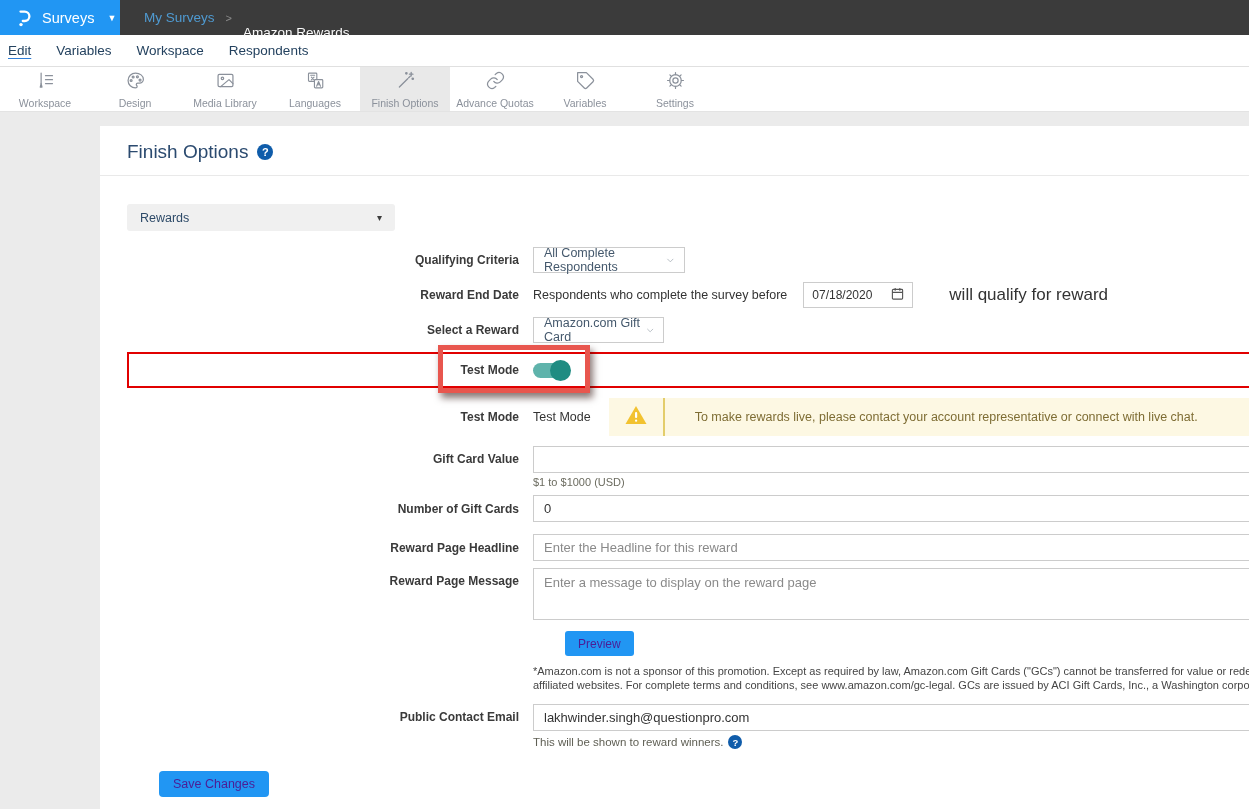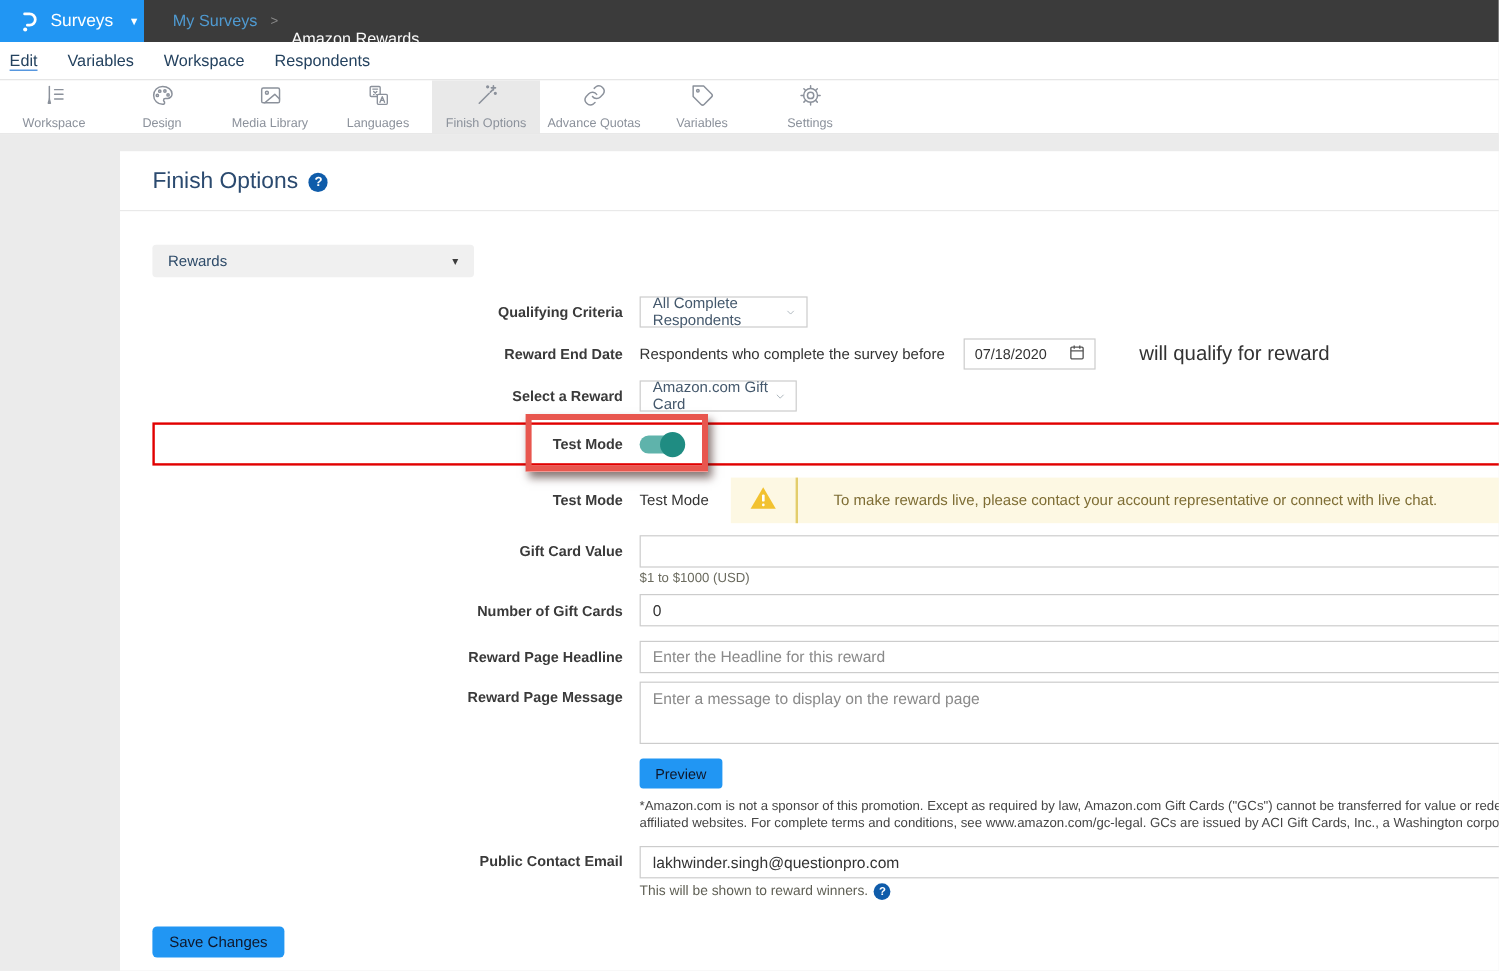--- a/index.html
+++ b/index.html
@@ -66,21 +66,21 @@
   .warn { display:flex; align-items:stretch; background:#fdf8e3; height:38px; flex:1; margin-left:18px; }
   .warn-icon-seg { width:56px; display:flex; align-items:center; justify-content:center; border-right:2px solid #e3cd6b; flex-shrink:0; }
   .warn-text { display:flex; align-items:center; padding-left:30px; font-size:12.5px; color:#7e6d34; white-space:nowrap; overflow:hidden; }
 
   .text-input { height:27px; border:1px solid #ccc; width:100%; padding:0 10px; font-size:13px; color:#333; font-family:"Liberation Sans", sans-serif; background:#fff; }
   .text-input::placeholder, .text-area::placeholder { color:#8a8a8a; opacity:1; }
   .text-area { border:1px solid #ccc; width:100%; height:52px; padding:6px 10px; font-size:13px; color:#333; font-family:"Liberation Sans", sans-serif; resize:none; }
   .field-helper { font-size:11px; color:#6b6b5f; margin-top:3px; }
   .winners-helper { font-size:11.5px; color:#5f5f54; margin-top:4px; display:flex; align-items:center; gap:5px; }
 
-  .btn-blue { background:#2196f3; color:#0f172a; border:none; border-radius:3px; height:25px; padding:0 13px; font-size:12px; font-family:"Liberation Sans", sans-serif; cursor:pointer; }
+  .btn-blue { background:#2196f3; color:#4c1d95; border:none; border-radius:3px; height:25px; padding:0 13px; font-size:12px; font-family:"Liberation Sans", sans-serif; cursor:pointer;margin-left:32px; }
   .preview-row { margin:0 0 8px 433px; }
 
   .disclaimer { margin:0 0 12px 433px; font-size:11px; color:#454545; line-height:14px; }
   .disclaimer div { white-space:nowrap; overflow:hidden; }
 
   .save-row { margin:22px 0 0 27px; }
   .btn-save { height:26px; border-radius:4px; font-size:12.5px; padding:0 14px; }
 </style>
 </head>
 <body>
@@ -206,21 +206,21 @@
 
     <div class="rewards-select">
       <span>Rewards</span>
       <span class="solid-caret">▾</span>
     </div>
 
     <div class="form">
 
       <div class="form-row">
         <span class="form-label">Qualifying Criteria</span>
-        <span class="ui-select" style="width:140px">
+        <span class="ui-select" style="width:152px">
           <span>All Complete Respondents</span>
           <svg viewBox="0 0 24 24" fill="none" stroke="#a7b0b8" stroke-width="1.8" stroke-linecap="round" stroke-linejoin="round">
               <polyline points="6 9 12 15 18 9"></polyline>
             </svg>
         </span>
       </div>
 
       <div class="form-row">
         <span class="form-label">Reward End Date</span>
         <span class="inline-text">Respondents who complete the survey before</span>

